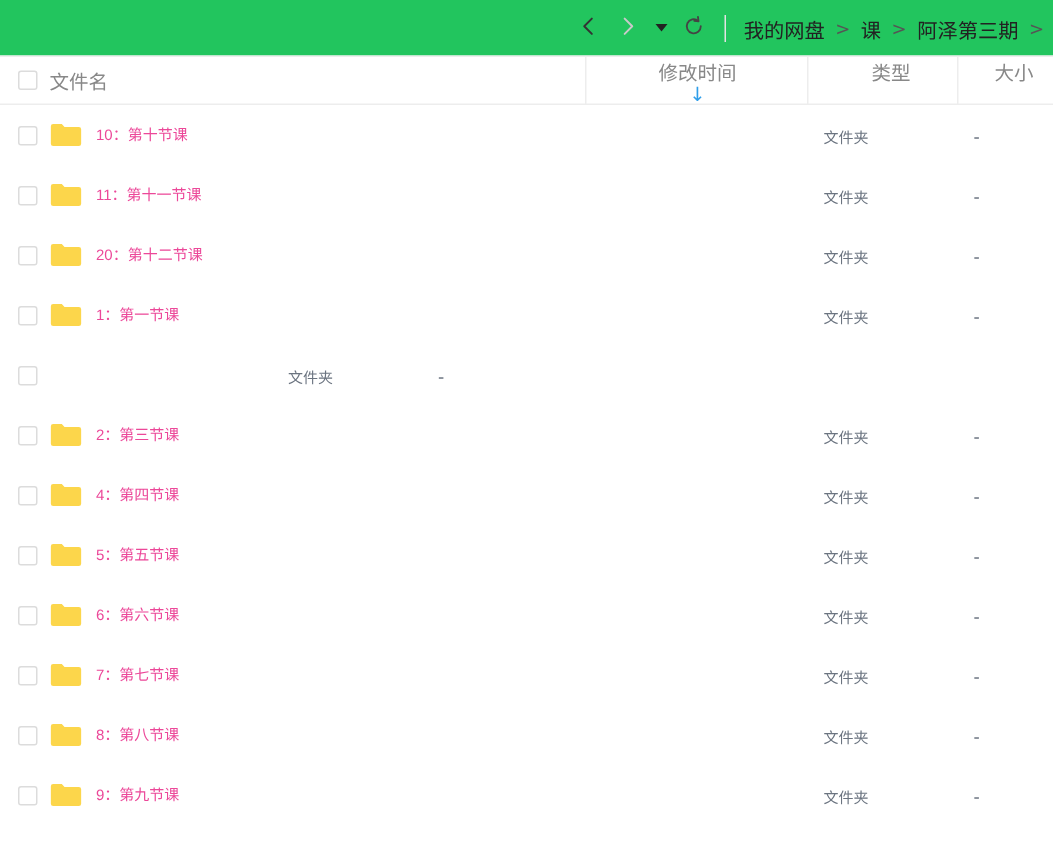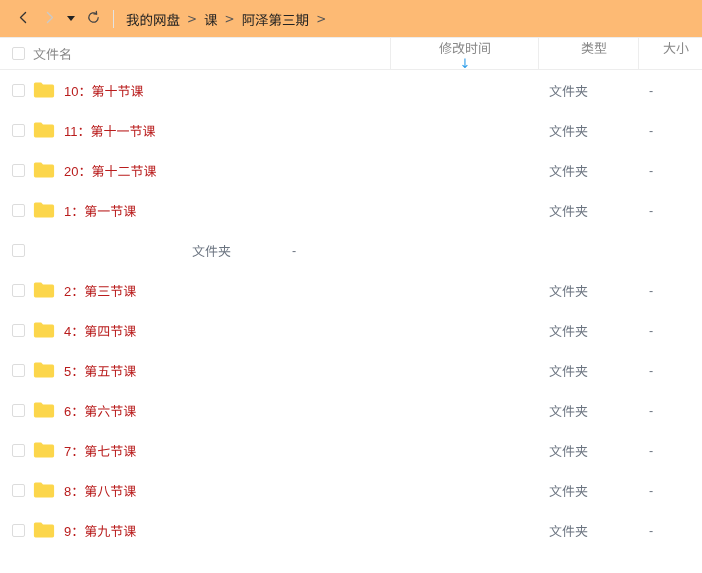--- a/index.html
+++ b/index.html
@@ -18,21 +18,22 @@
     -webkit-font-smoothing: antialiased;
   }
 
   
   .toolbar {
     height: 37px;
     display: flex;
     align-items: center;
     padding: 0 0 0 10px;
     box-sizing: border-box;
-    background: #fdba74;
+    background: #22c55e;
+    justify-content: flex-end;
   }
   .nav-group {
     display: flex;
     align-items: center;
     gap: 0px;
   }
   .nav-btn {
     width: 26px;
     height: 26px;
     display: flex;
@@ -179,30 +180,30 @@
   }
 
   .folder-icon {
     width: 22px;
     height: 18px;
     margin-right: 9px;
     flex: 0 0 auto;
     display: block;
   }
   .file-name {
-    color: #b91c1c;
-    font-size: 13px;
+    color: #ec4899;
+    font-size: 10px;
     white-space: nowrap;
     overflow: hidden;
     text-overflow: ellipsis;
     cursor: pointer;
   }
   .cell-muted {
     color: #6b7480;
-    font-size: 13px;
+    font-size: 10px;
     margin-top: 39px;
   }
   .cell-dash {
     color: #6b7480;
     font-size: 12.5px;
   }
 </style>
 </head>
 <body>
 

